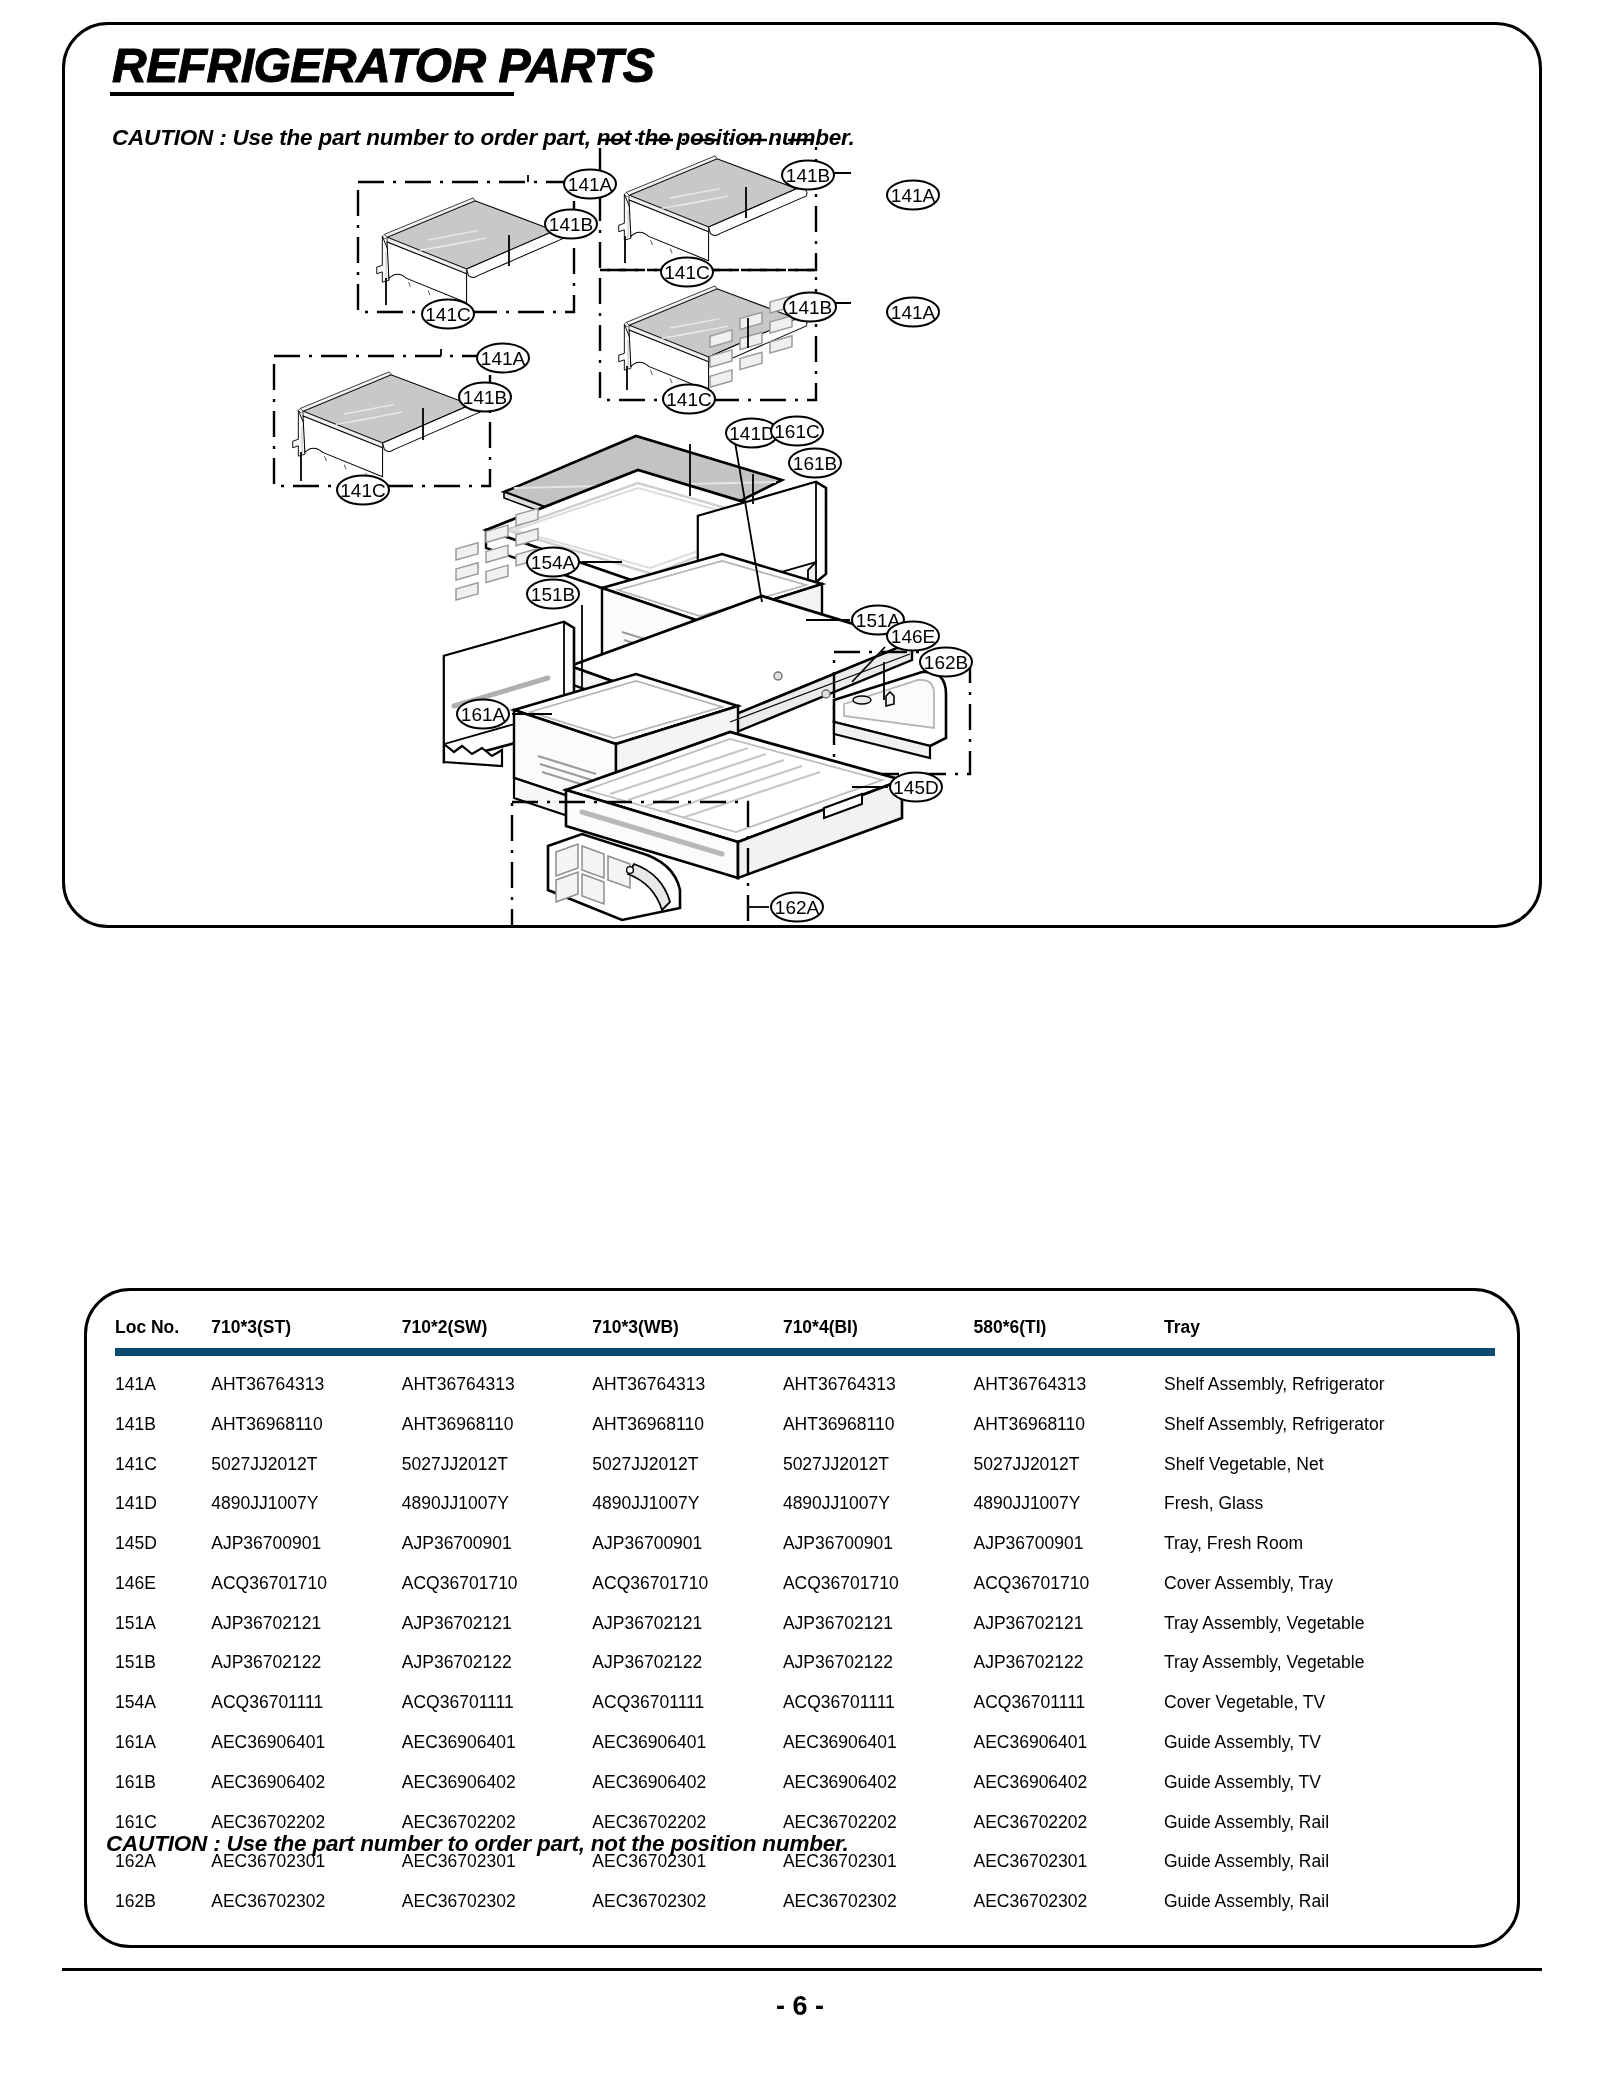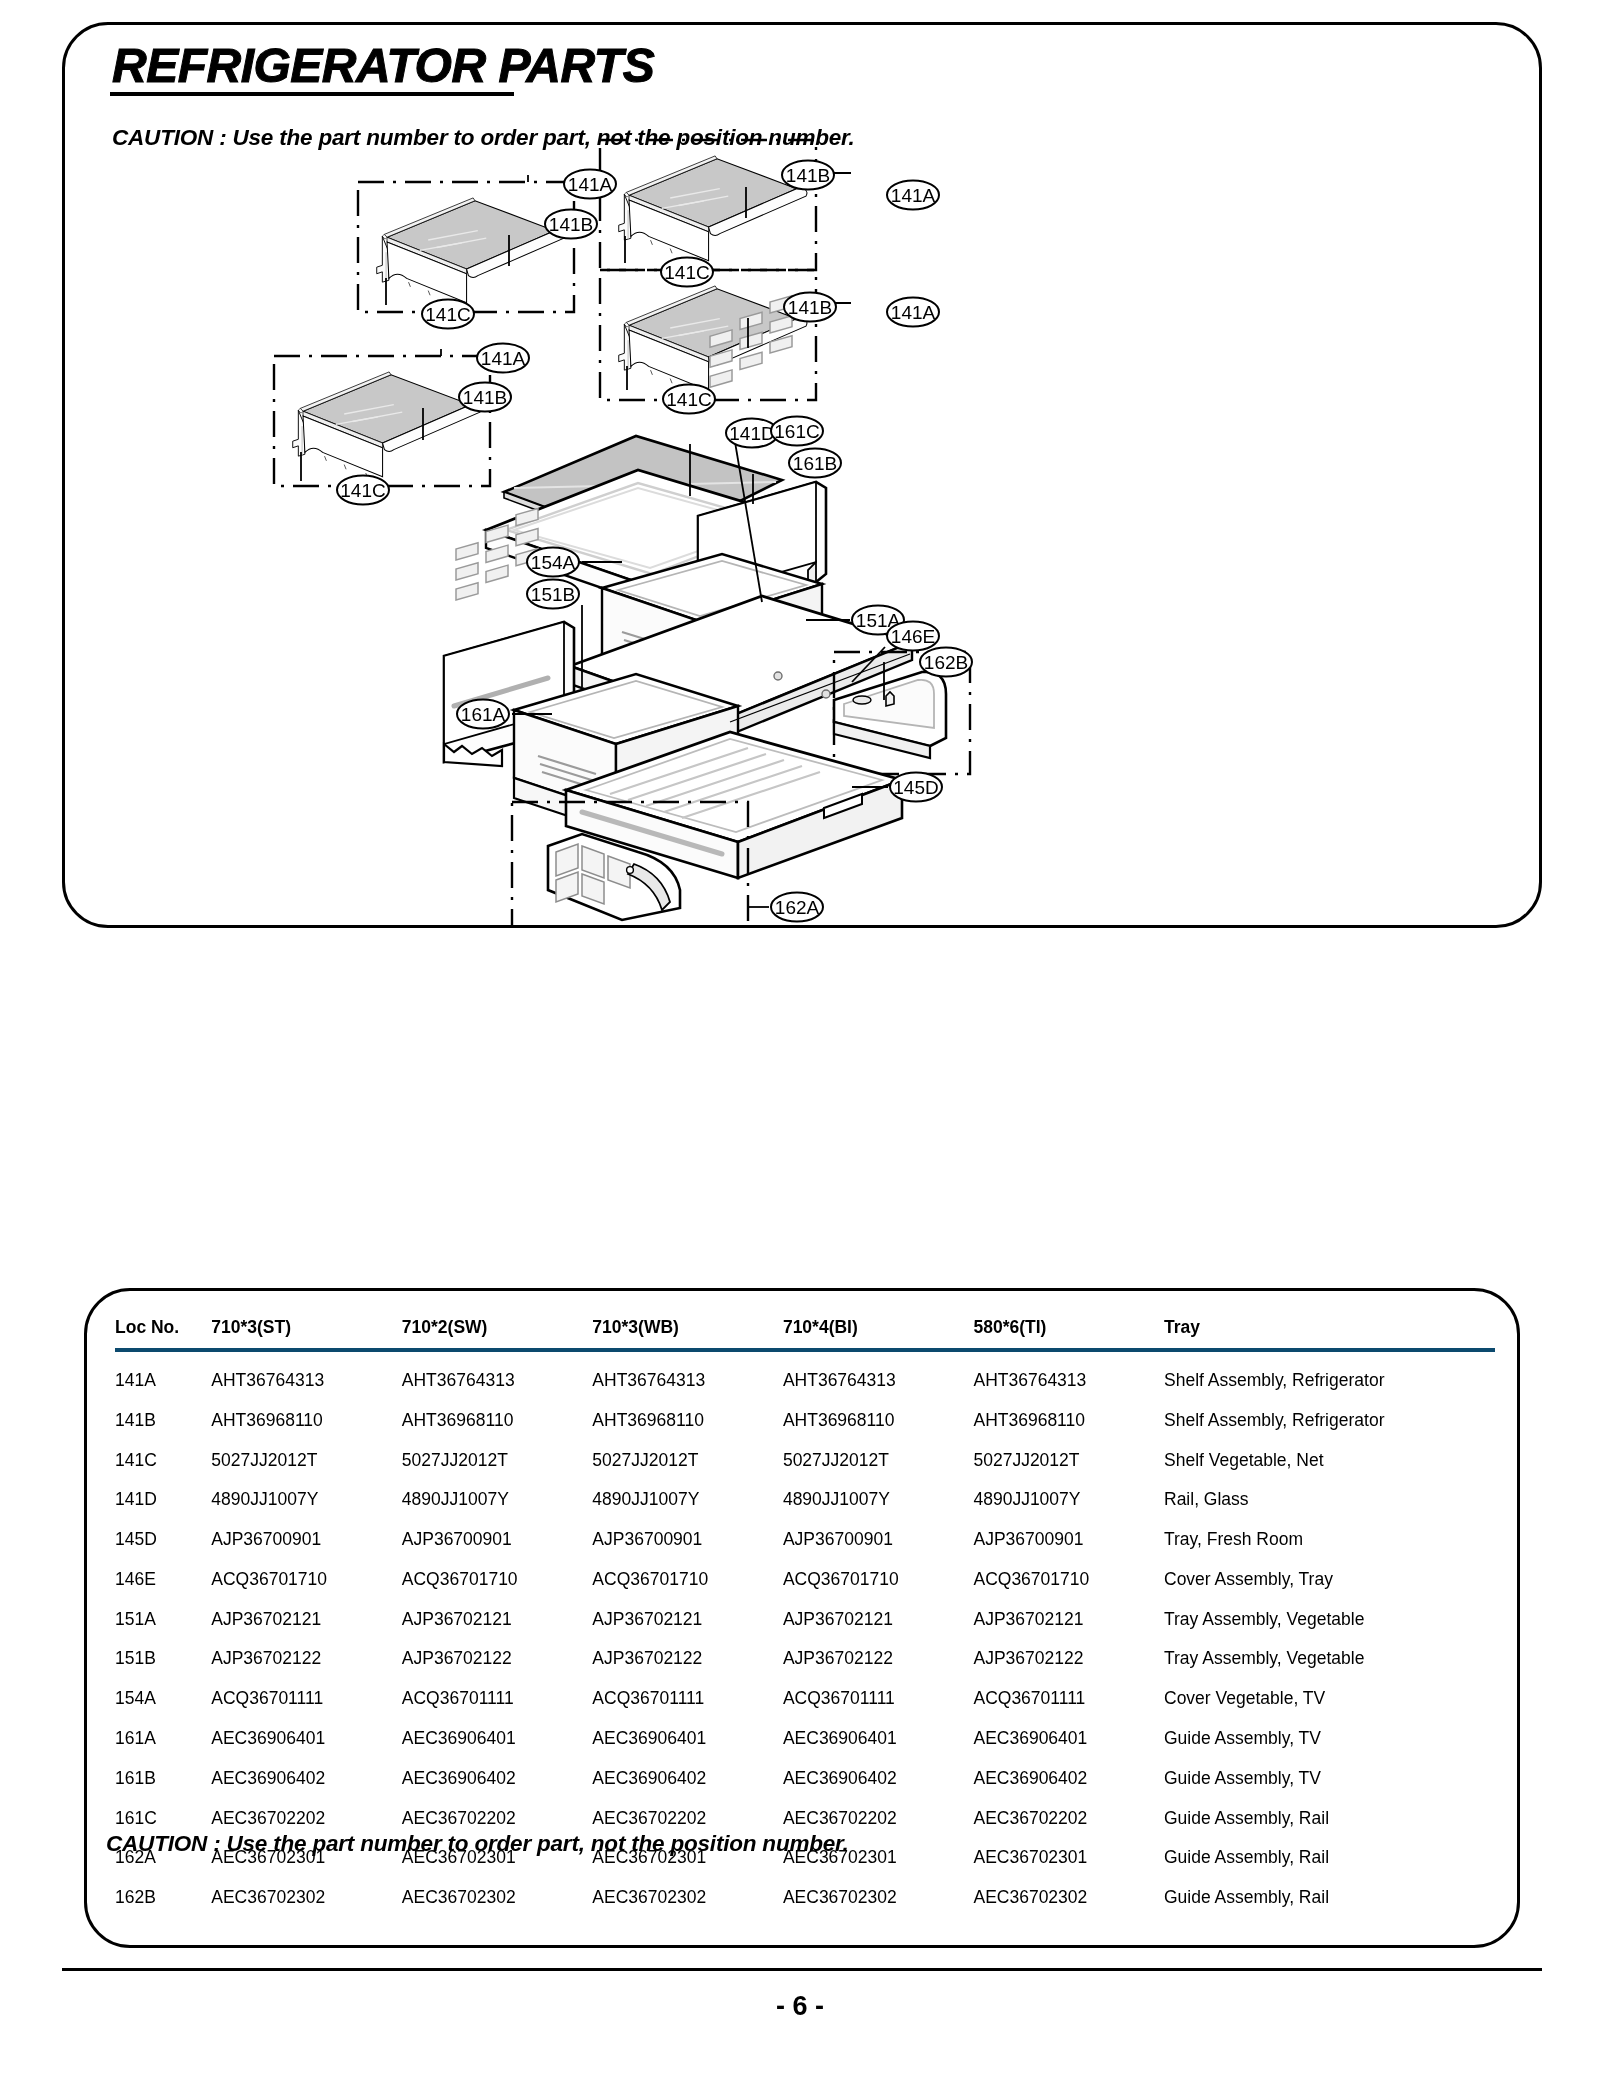--- a/index.html
+++ b/index.html
@@ -117,21 +117,21 @@
     width: 1380px;
   }
   table.parts th {
     font-size: 17.5px;
     font-weight: bold;
     text-align: left;
     padding: 0 0 10px 0;
     white-space: nowrap;
   }
   table.parts thead tr {
-    border-bottom: 4px solid #0c4a6e;
+    border-bottom: 8px solid #0c4a6e;
     margin-left: 40px;
   }
   table.parts td {
     font-size: 17.5px;
     padding: 9.4px 0 9.4px 0;
     white-space: nowrap;
   }
   table.parts tbody tr:first-child td {
     padding-top: 18px;
   }
@@ -500,21 +500,21 @@
           <td class="col-pn">5027JJ2012T</td>
           <td class="col-desc">Shelf Vegetable, Net</td>
         </tr>
         <tr>
           <td class="col-loc">141D</td>
           <td class="col-pn">4890JJ1007Y</td>
           <td class="col-pn">4890JJ1007Y</td>
           <td class="col-pn">4890JJ1007Y</td>
           <td class="col-pn">4890JJ1007Y</td>
           <td class="col-pn">4890JJ1007Y</td>
-          <td class="col-desc">Rail, Glass</td>
+          <td class="col-desc">Fresh, Glass</td>
         </tr>
         <tr>
           <td class="col-loc">145D</td>
           <td class="col-pn">AJP36700901</td>
           <td class="col-pn">AJP36700901</td>
           <td class="col-pn">AJP36700901</td>
           <td class="col-pn">AJP36700901</td>
           <td class="col-pn">AJP36700901</td>
           <td class="col-desc">Tray, Fresh Room</td>
         </tr>

